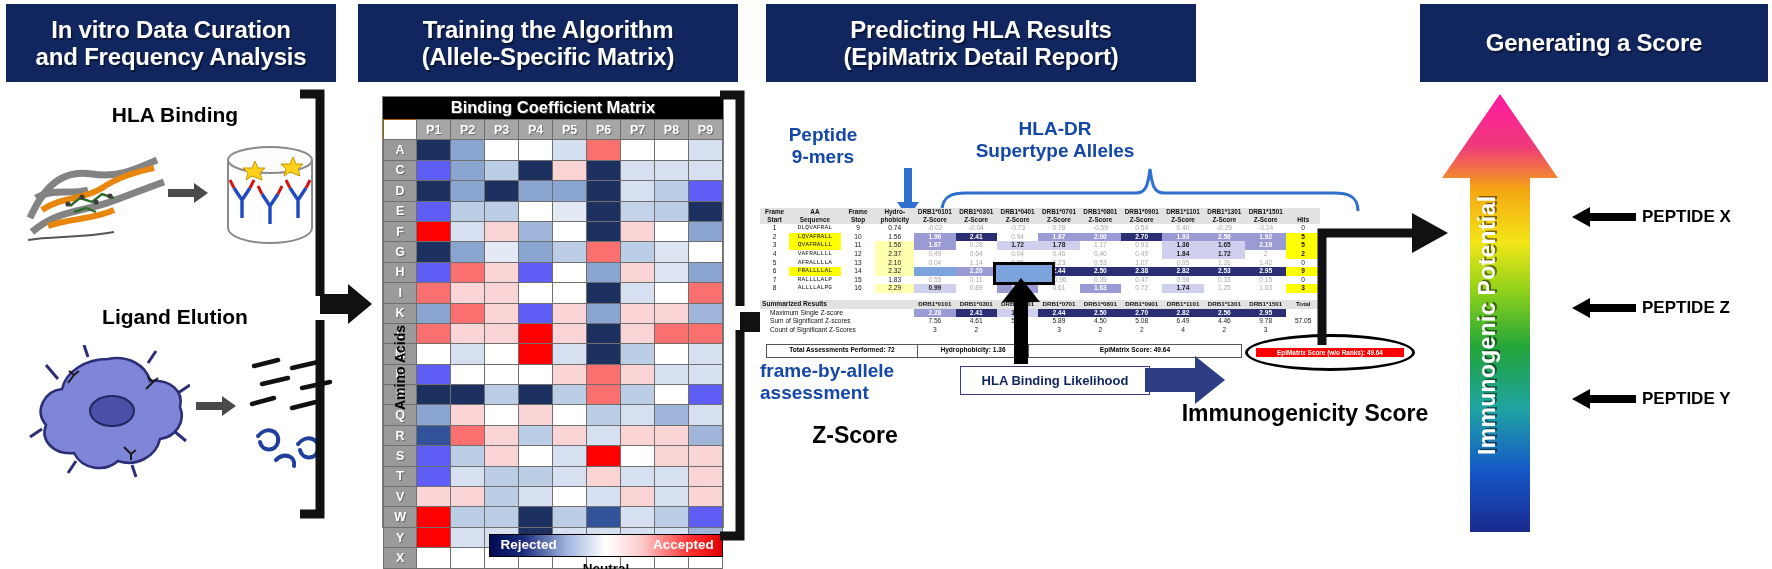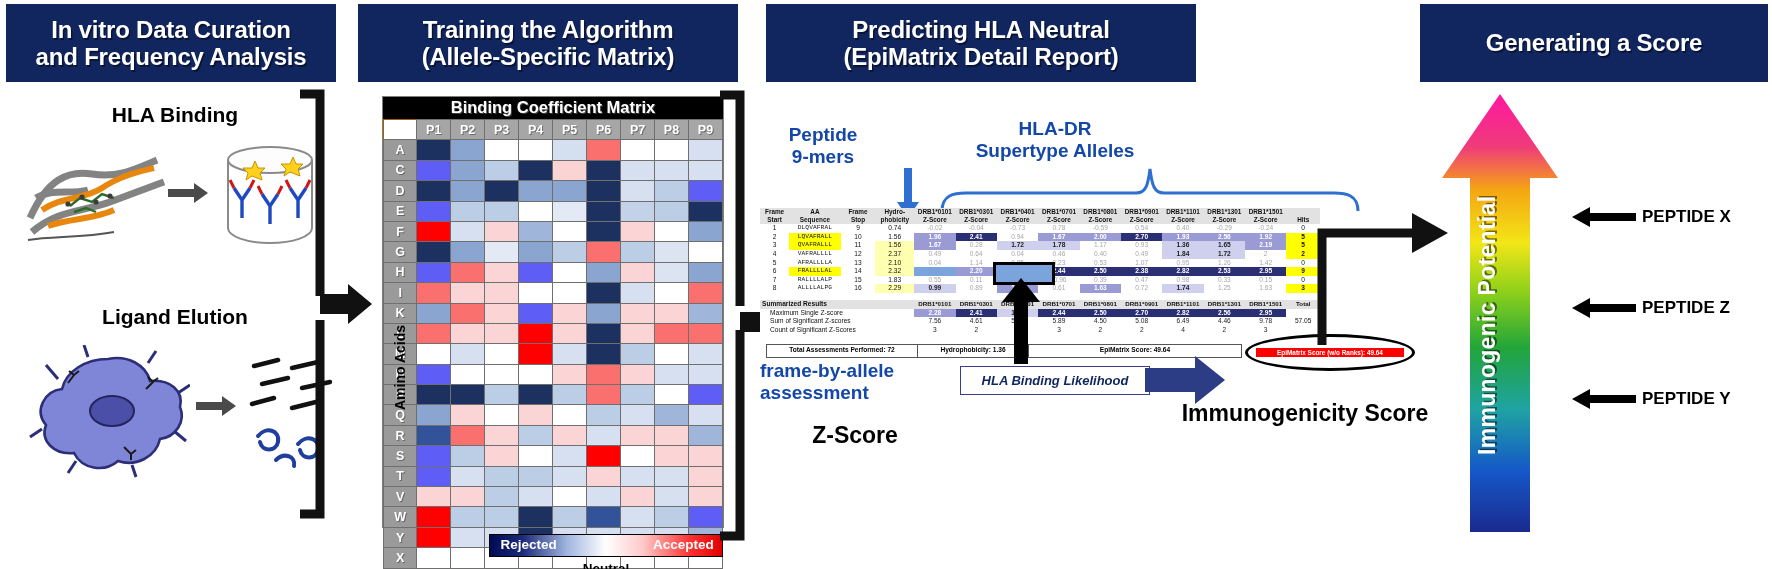--- a/index.html
+++ b/index.html
@@ -54,21 +54,21 @@
   #totalrow div:last-child{border-right:none;}
   #score-oval{position:absolute;border:3.5px solid #000;border-radius:50%;
      background:#fff;display:flex;align-items:center;justify-content:center;}
   #score-pill{background:#ff0000;color:#fff;font-weight:bold;font-size:6.4px;
      width:90%;text-align:center;line-height:9px;}
   .txt-blue{position:absolute;color:#1347a8;font-weight:bold;text-align:center;}
   .txt-blk{position:absolute;color:#000;font-weight:bold;text-align:center;}
 
   #hla-bind-box{position:absolute;border:1px solid #3b3b8f;background:#fff;
      display:flex;align-items:center;justify-content:center;
-     font-weight:bold;font-size:13px;color:#10265e;font-style:italic;}
+     font-weight:bold;font-size:13px;color:#10265e;}
 
   
   #imm-arrow{position:absolute;}
   #imm-text{position:absolute;writing-mode:vertical-rl;transform:rotate(180deg);
      color:#fff;font-weight:bold;font-size:23px;text-align:center;
      text-shadow:1.5px 1.5px 0 rgba(0,0,0,.5);letter-spacing:.3px;}
   .pep-lbl{position:absolute;font-weight:bold;font-size:17px;color:#000;}
 </style>
 </head>
 <body>
@@ -80,21 +80,21 @@
   </div>
 </div>
 <div class="panel-header" style="left:358px;top:4px;width:380px;height:78px;font-size:24px;">
   <div>
     <span class="ph-line">Training the Algorithm</span>
     <span class="ph-line">(Allele-Specific Matrix)</span>
   </div>
 </div>
 <div class="panel-header" style="left:766px;top:4px;width:430px;height:78px;font-size:24px;">
   <div>
-    <span class="ph-line">Predicting HLA Neutral</span>
+    <span class="ph-line">Predicting HLA Results</span>
     <span class="ph-line">(EpiMatrix Detail Report)</span>
   </div>
 </div>
 <div class="panel-header" style="left:1420px;top:4px;width:348px;height:78px;font-size:24px;">
   <div>
     <span class="ph-line">Generating a Score</span>
   </div>
 </div>
 
 <div class="lbl-bold" style="left:60px;top:103px;width:230px;font-size:21px;">HLA Binding</div>

